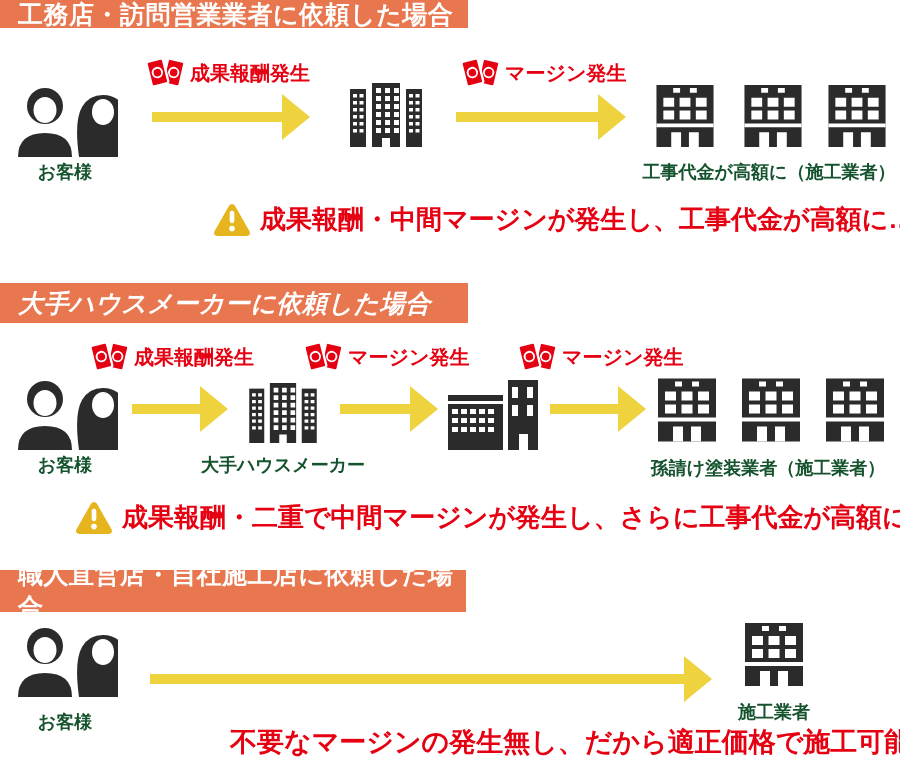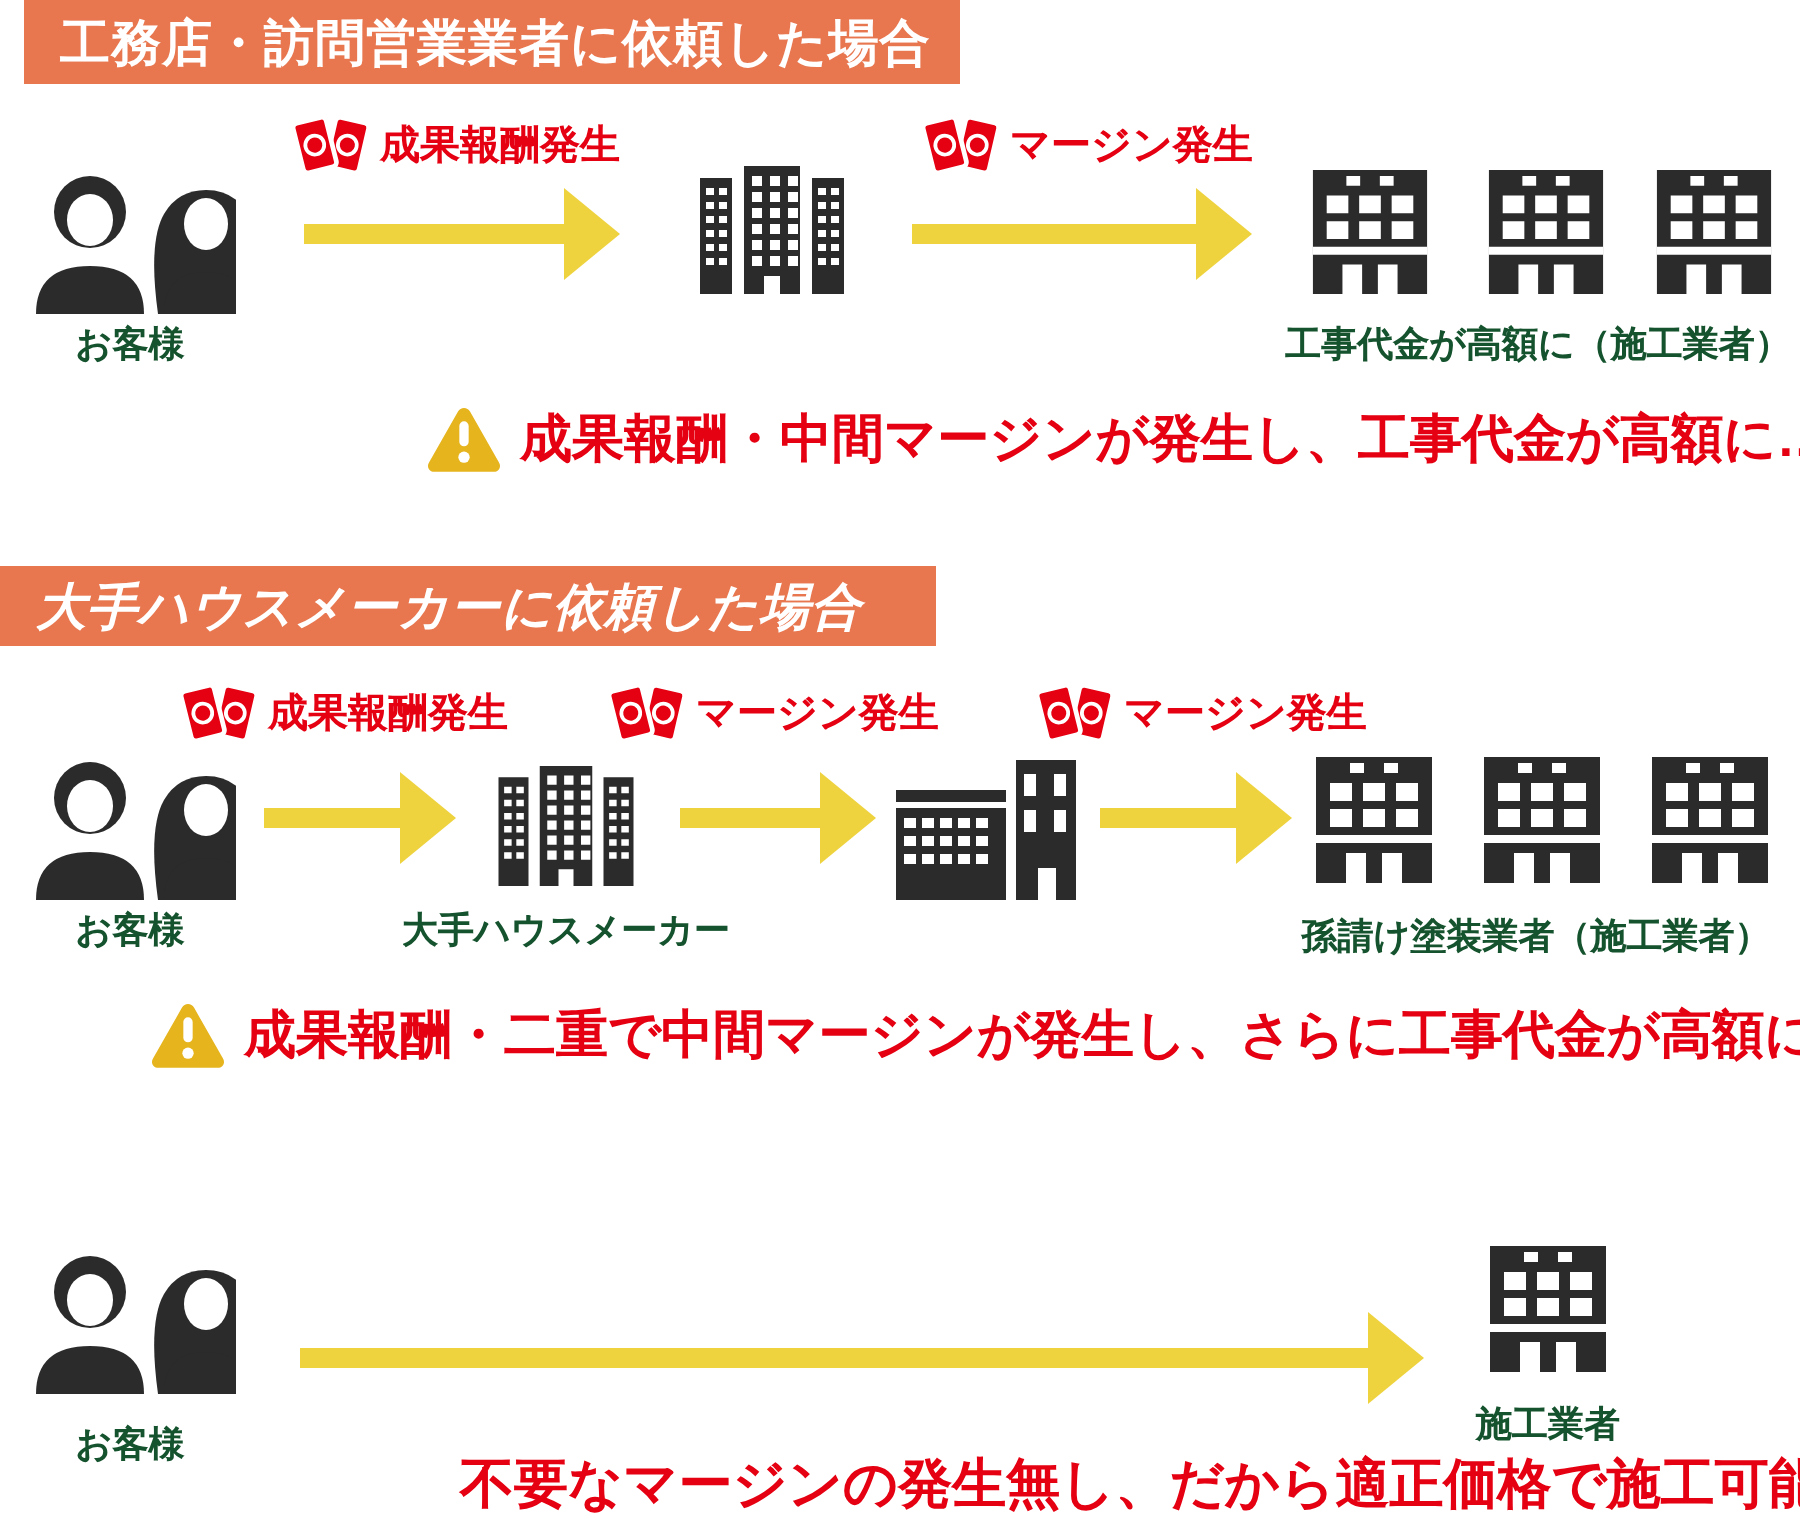--- a/index.html
+++ b/index.html
@@ -103,21 +103,21 @@
     <symbol id="sym-warn" viewBox="0 0 48 46">
       <path d="M24 3.5 q3.2 0 4.9 2.9 l17.4 30.6 q1.6 2.8 0.1 5.3 q-1.5 2.5 -4.8 2.5 H6.4 q-3.3 0 -4.8 -2.5 q-1.5 -2.5 0.1 -5.3 L19.1 6.4 Q20.8 3.5 24 3.5 z" fill="#e6b41d" stroke="#fff" stroke-width="3"></path>
       <rect x="21.2" y="13" width="5.6" height="15" rx="2.8" fill="#fff"></rect>
       <circle cx="24" cy="34.5" r="3.4" fill="#fff"></circle>
     </symbol>
   </defs>
 </svg>
 
 <div id="canvas">
 
-  <div class="abs hdr" style="left:0;top:0;width:468px;height:42px;margin-left:12px;">
+  <div class="abs hdr" style="left:0;top:0;width:468px;height:28px;">
     <span>工務店・訪問営業業者に依頼した場合</span>
   </div>
 
   <div class="abs fee" style="left:146px;top:56px;height:34px;">
     <svg width="40" height="34">
         <use href="#sym-money"></use>
       </svg>
     <span class="txt">成果報酬発生</span>
   </div>
   <div class="abs fee" style="left:461px;top:56px;height:34px;">
@@ -227,20 +227,23 @@
     </svg>
   <div class="abs cap" style="left:640px;top:456px;width:256px;">孫請け塗装業者（施工業者）</div>
 
   <div class="abs warn-line" style="left:74px;top:494px;height:46px;">
     <svg width="40" height="46">
         <use href="#sym-warn"></use>
       </svg>
     <span class="warn-txt">成果報酬・二重で中間マージンが発生し、さらに工事代金が高額に…</span>
   </div>
 
+  <div class="abs hdr" style="left:0;top:570px;width:466px;height:42px;">
+    <span>職人直営店・自社施工店に依頼した場合</span>
+  </div>
 
   <svg class="abs" style="left:12px;top:622px;" width="106" height="75">
       <use href="#sym-couple"></use>
     </svg>
   <div class="abs cap" style="left:5px;top:710px;width:120px;">お客様</div>
 
   <div class="abs arrow" style="left:150px;top:654px;width:562px;height:50px;">
       <div class="shaft"></div>
       <div class="head"></div>
     </div>

